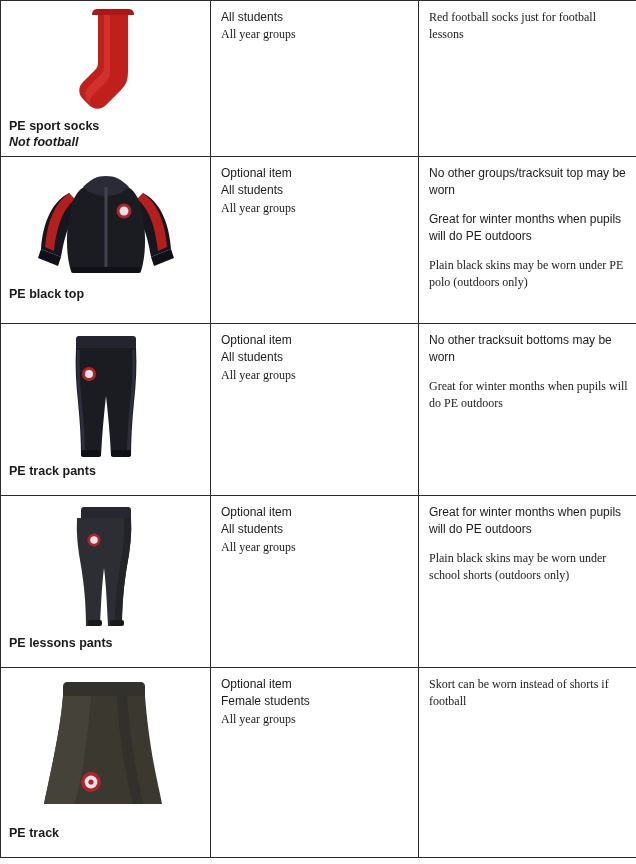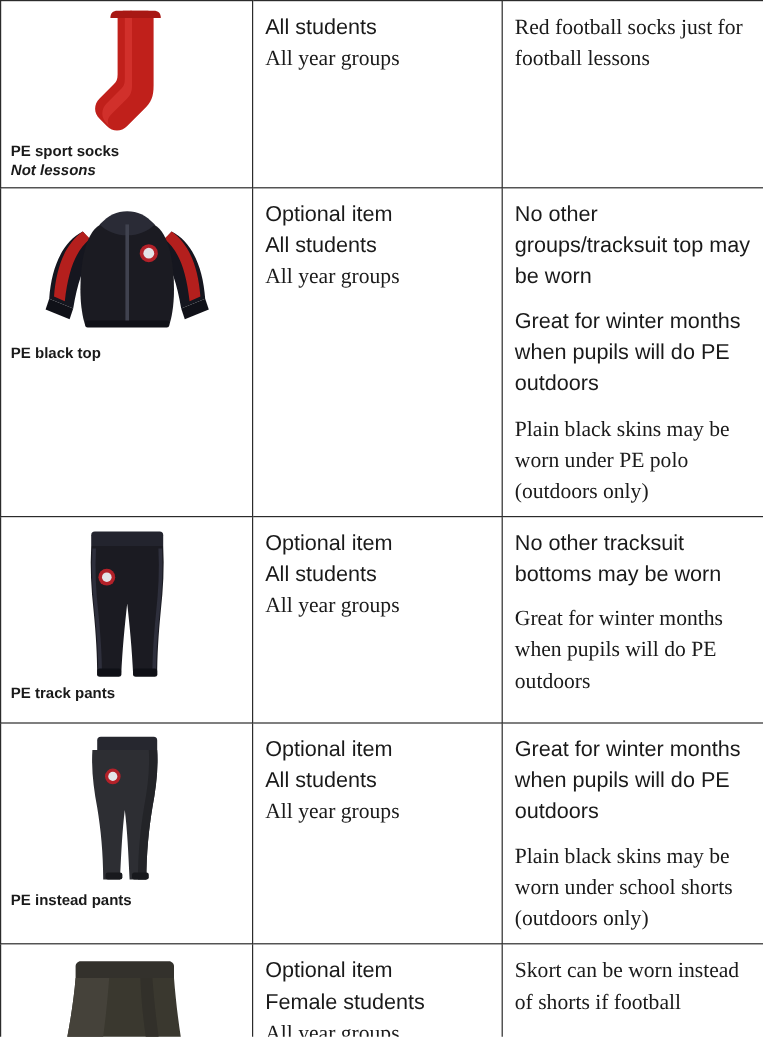--- a/index.html
+++ b/index.html
@@ -52,21 +52,21 @@
   }
   .item-sub {
     font-size: 12.5px;
     line-height: 1.25;
     padding-left: 2px;
     font-style: italic;
     color: #1a1a1a;
   }
   .text-cell {
     padding: 8px 9px 8px 10px;
-    font-size: 18px;
+    font-size: 12px;
     line-height: 1.45;
   }
   .text-cell p {
     margin: 0 0 11px 0;
   }
   .text-cell p:last-child { margin-bottom: 0; font-family: Liberation Serif, serif; }
   .text-cell .tight {
     margin: 0;
   }
 
@@ -90,21 +90,21 @@
       <td class="col-item">
         <div class="item-cell">
           <div class="img-box">
             <svg class="art" width="120" height="112" viewBox="0 0 120 112">
               <path d="M58 2 h18 c4 0 6 2 6 6 v56 c0 10 -2 14 -8 20 l-14 14 c-5 5 -12 5 -17 0 l-6 -6 c-5 -5 -5 -12 0 -17 l12 -12 c2 -2 3 -4 3 -8 V8 c0 -4 2 -6 6 -6 z" fill="#c0201b"></path>
               <path d="M58 2 h6 v62 c0 5 -1 8 -4 11 l-13 13 c-4 4 -4 8 -1 11 l-3 -3 c-5 -5 -5 -12 0 -17 l12 -12 c2 -2 3 -4 3 -8 V8 c0 -4 2 -6 6 -6 z" fill="#d4342f" opacity="0.8"></path>
               <path d="M52 2 h30 c4 0 6 2 6 6 v0 h-42 v0 c0 -4 2 -6 6 -6 z" fill="#a81814"></path>
             </svg>
           </div>
           <div class="item-label">PE sport socks</div>
-          <div class="item-sub">Not lessons</div>
+          <div class="item-sub">Not football</div>
         </div>
       </td>
       <td class="col-who">
         <div class="text-cell">
           <p class="tight">All students</p>
           <p class="tight">All year groups</p>
         </div>
       </td>
       <td class="col-note">
         <div class="text-cell">
@@ -209,21 +209,21 @@
 
               <path d="M48 16 h25 c1 16 -1 32 -4 48 c-3 18 -5 38 -5 60 h-7 c0 -22 2 -42 5 -60 c3 -16 5 -32 4 -48 z" fill="#232428"></path>
 
               <circle cx="36" cy="38" r="6.5" fill="#b32129"></circle>
               <circle cx="36" cy="38" r="3.8" fill="#e4e4e8"></circle>
 
               <rect x="30" y="118" width="14" height="6" rx="2" fill="#18191d"></rect>
               <rect x="52" y="118" width="14" height="6" rx="2" fill="#18191d"></rect>
             </svg>
           </div>
-          <div class="item-label">PE instead pants</div>
+          <div class="item-label">PE lessons pants</div>
         </div>
       </td>
       <td class="col-who">
         <div class="text-cell">
           <p class="tight">Optional item</p>
           <p class="tight">All students</p>
           <p class="tight">All year groups</p>
         </div>
       </td>
       <td class="col-note">

